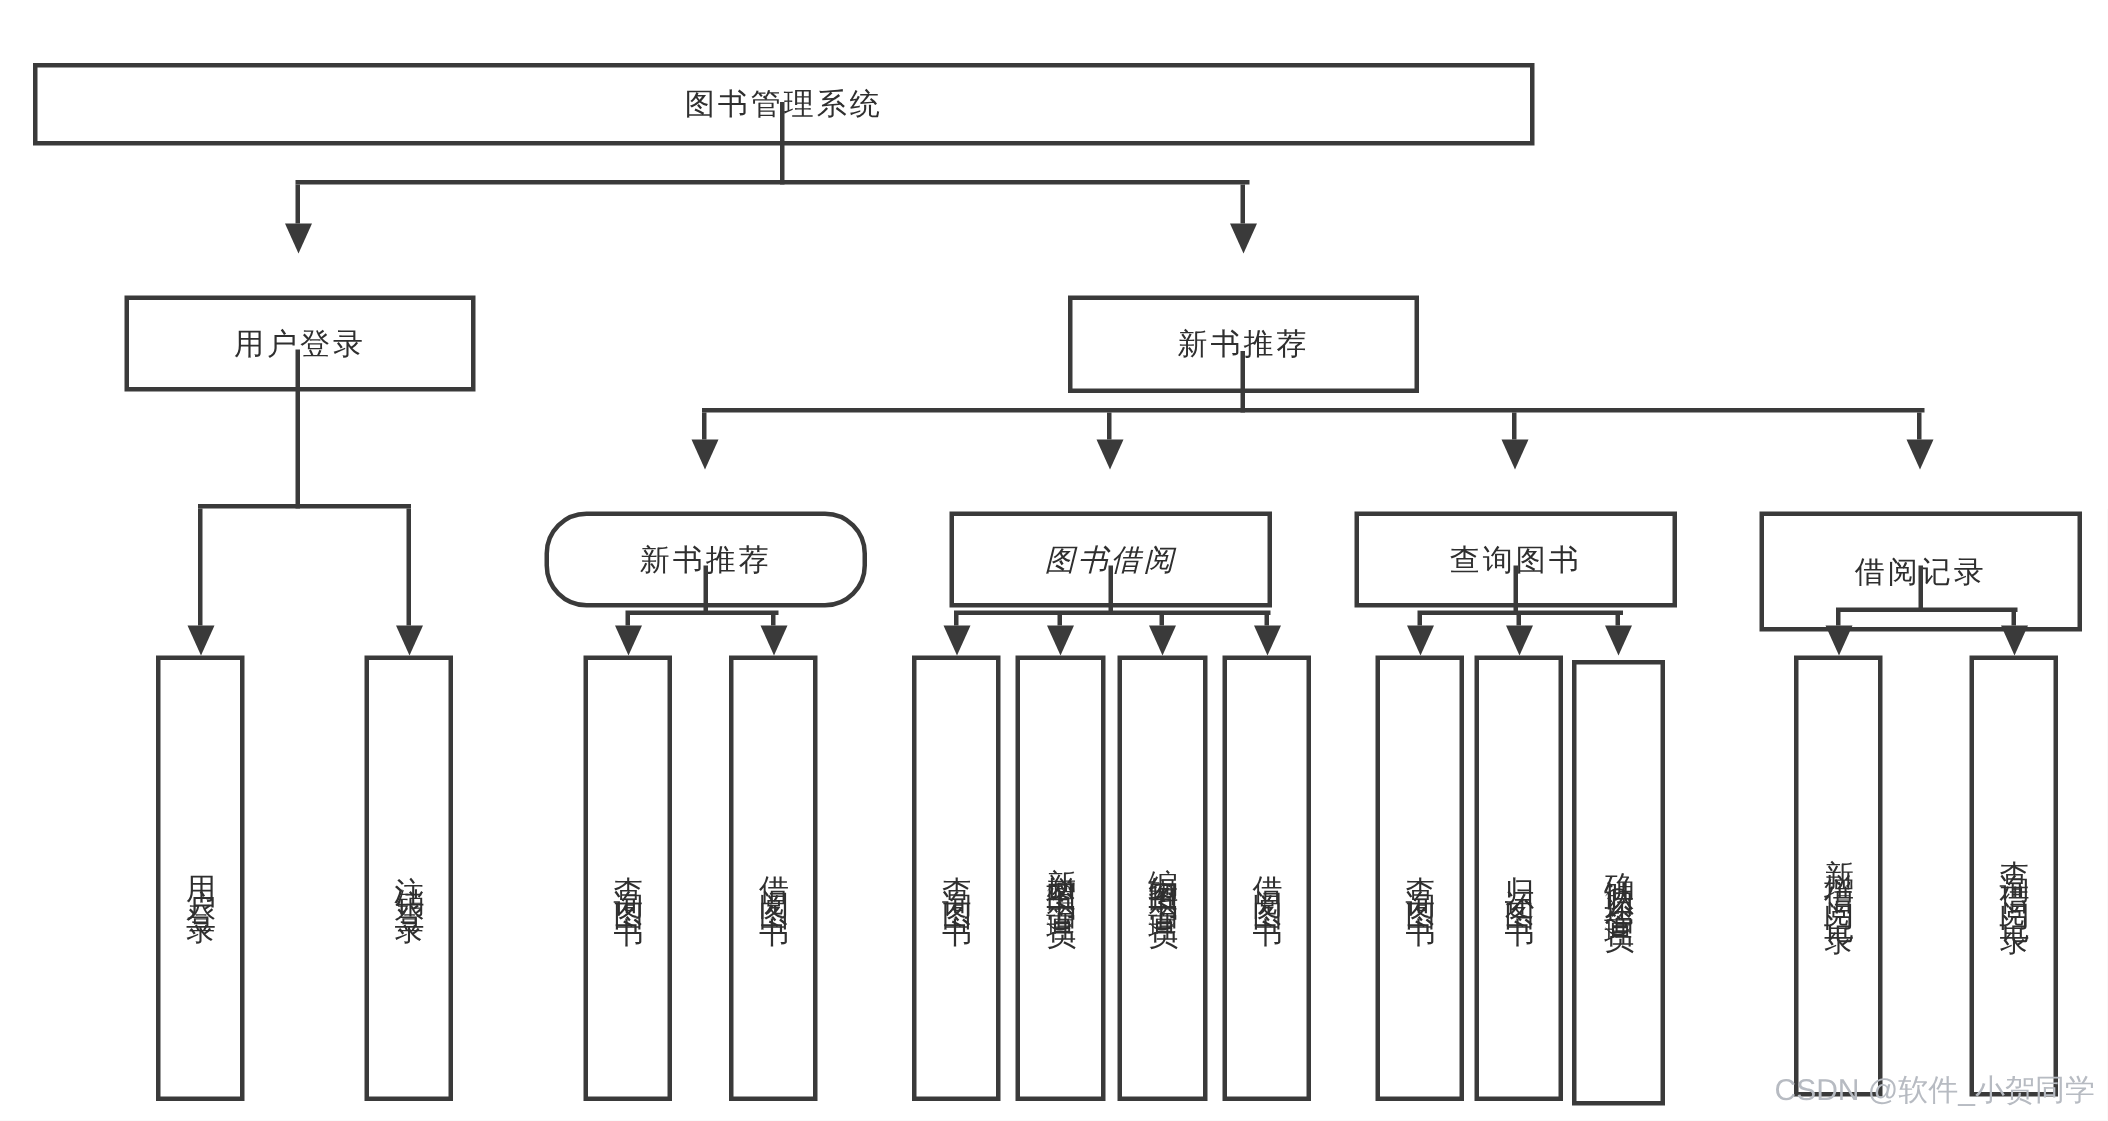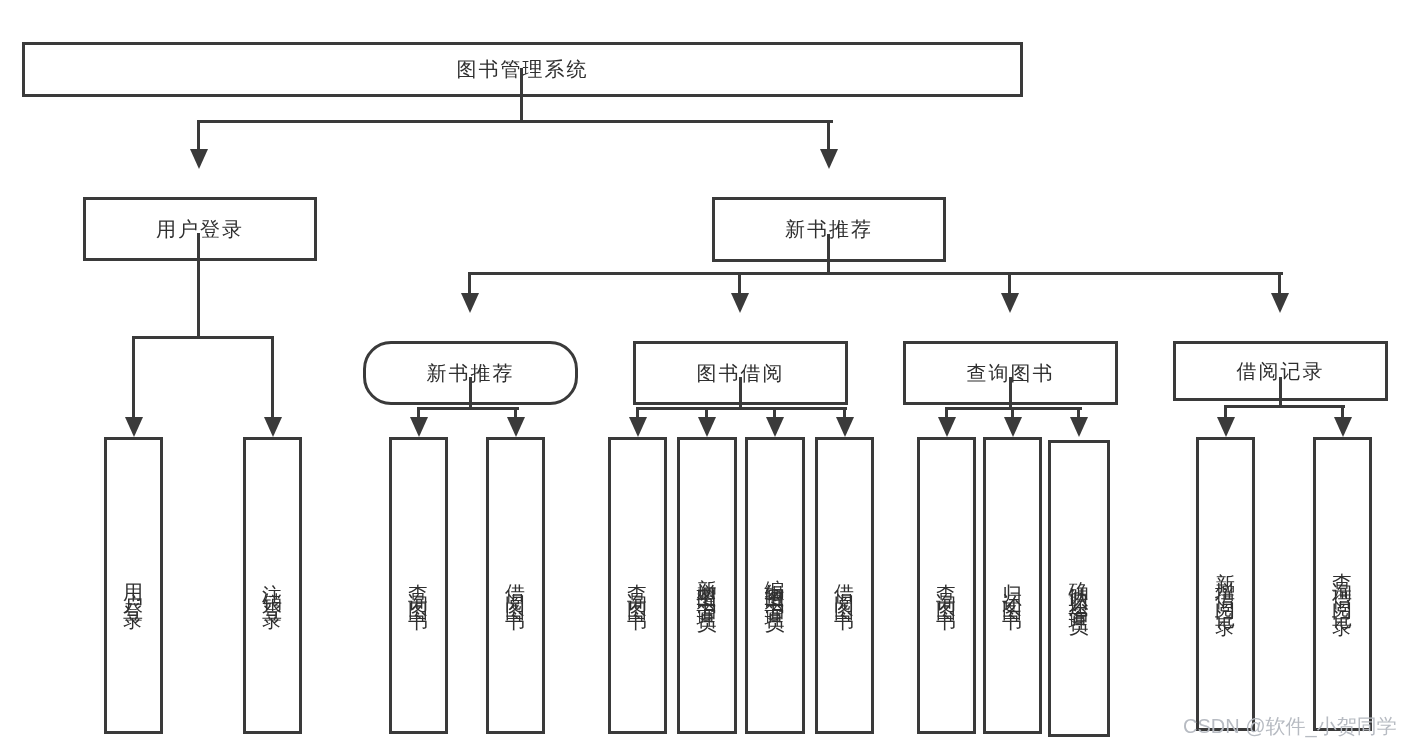--- a/index.html
+++ b/index.html
@@ -68,29 +68,29 @@
   </div>
 
   <div class="box hbox" style="left:712px;top:169px;width:234px;height:65px;">
     <span>新书推荐</span>
   </div>
 
   <div class="box hbox" style="left:363px;top:313px;width:215px;height:64px;border-radius:28px;">
     <span>新书推荐</span>
   </div>
 
-  <div class="box hbox" style="left:633px;top:313px;width:215px;height:64px;">
+  <div class="box hbox" style="left:633px;top:313px;width:215px;height:64px;font-style:italic;">
     <span>图书借阅</span>
   </div>
 
   <div class="box hbox" style="left:903px;top:313px;width:215px;height:64px;">
     <span>查询图书</span>
   </div>
 
-  <div class="box hbox" style="left:1173px;top:313px;width:215px;height:60px;">
+  <div class="box hbox" style="left:1173px;top:313px;width:215px;height:80px;">
     <span>借阅记录</span>
   </div>
 
   <div class="box vbox" style="left:104px;top:437px;width:59px;height:297px;">
     <span class="vtext">用户登录</span>
   </div>
 
   <div class="box vbox" style="left:243px;top:437px;width:59px;height:297px;">
     <span class="vtext">注销登录</span>
   </div>

